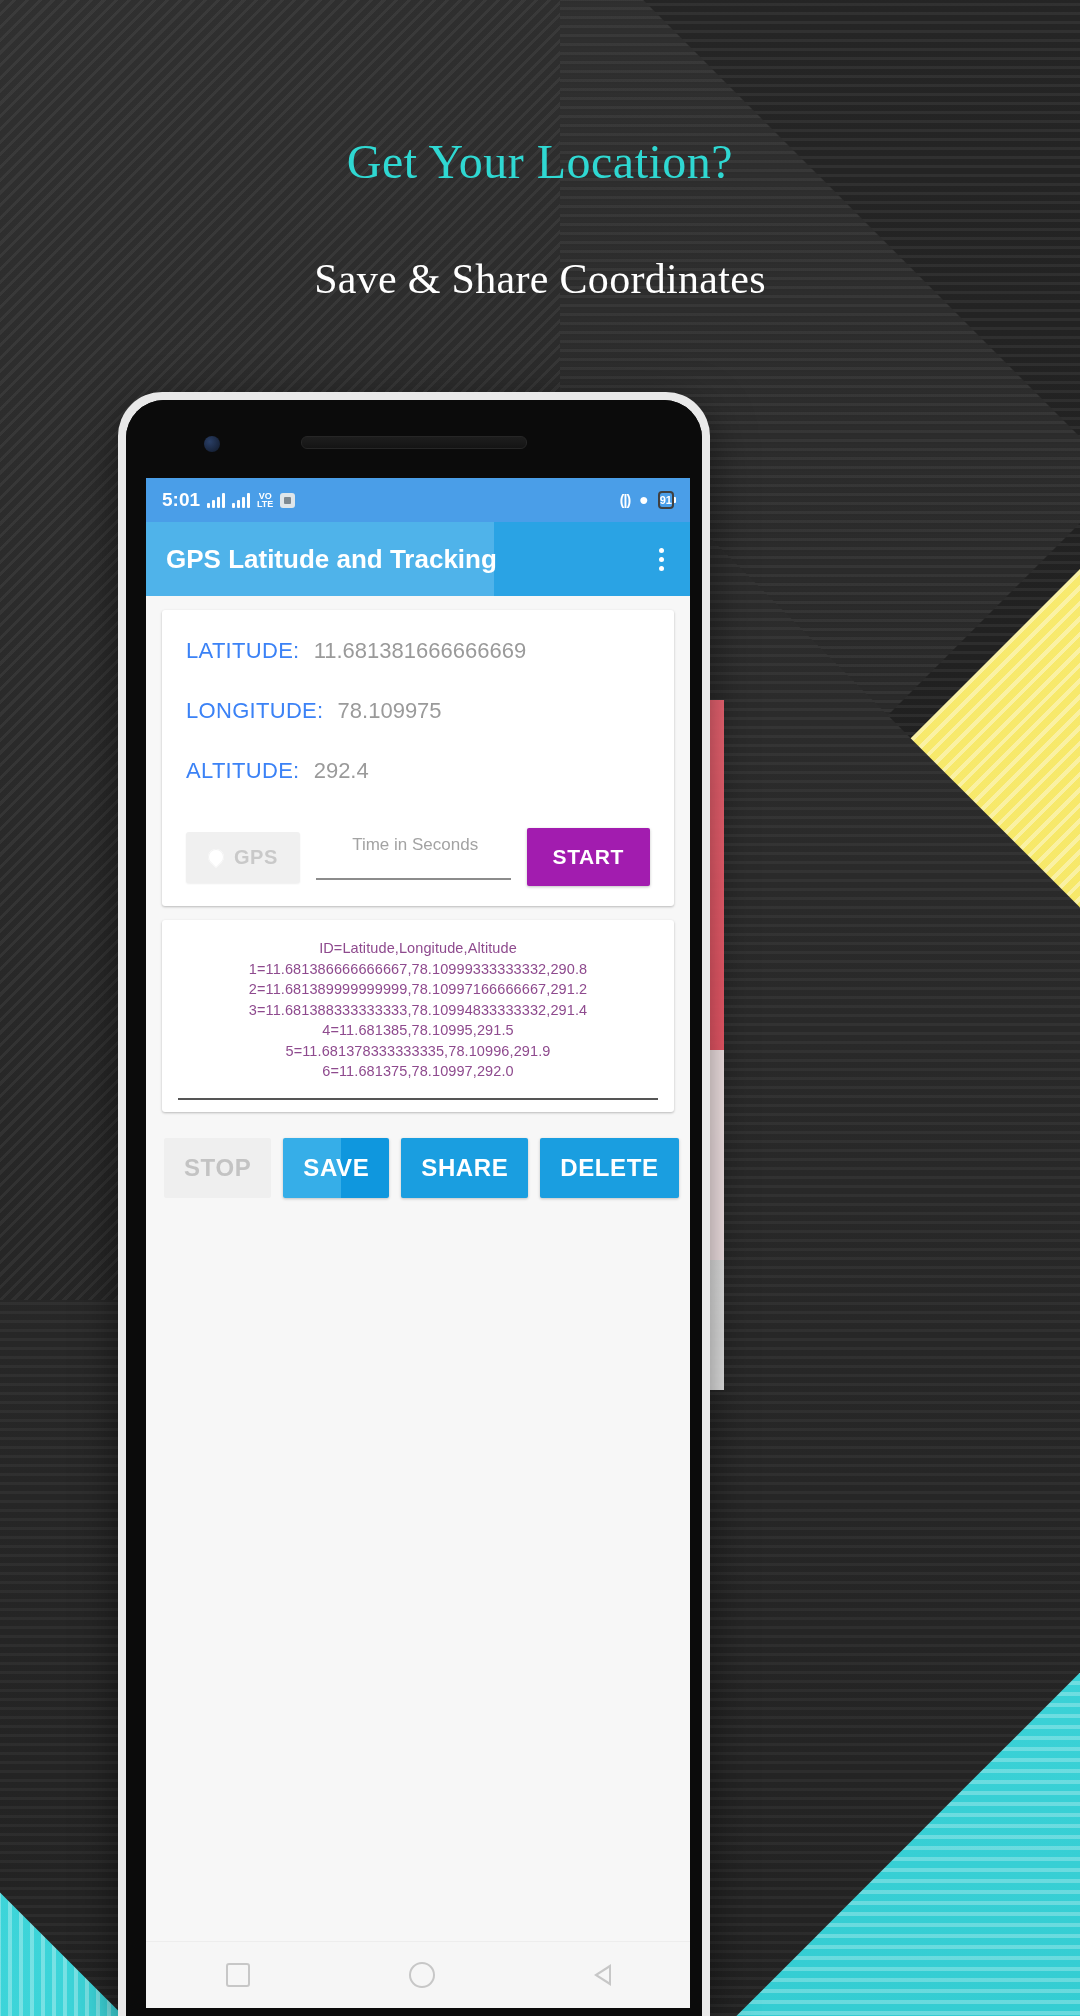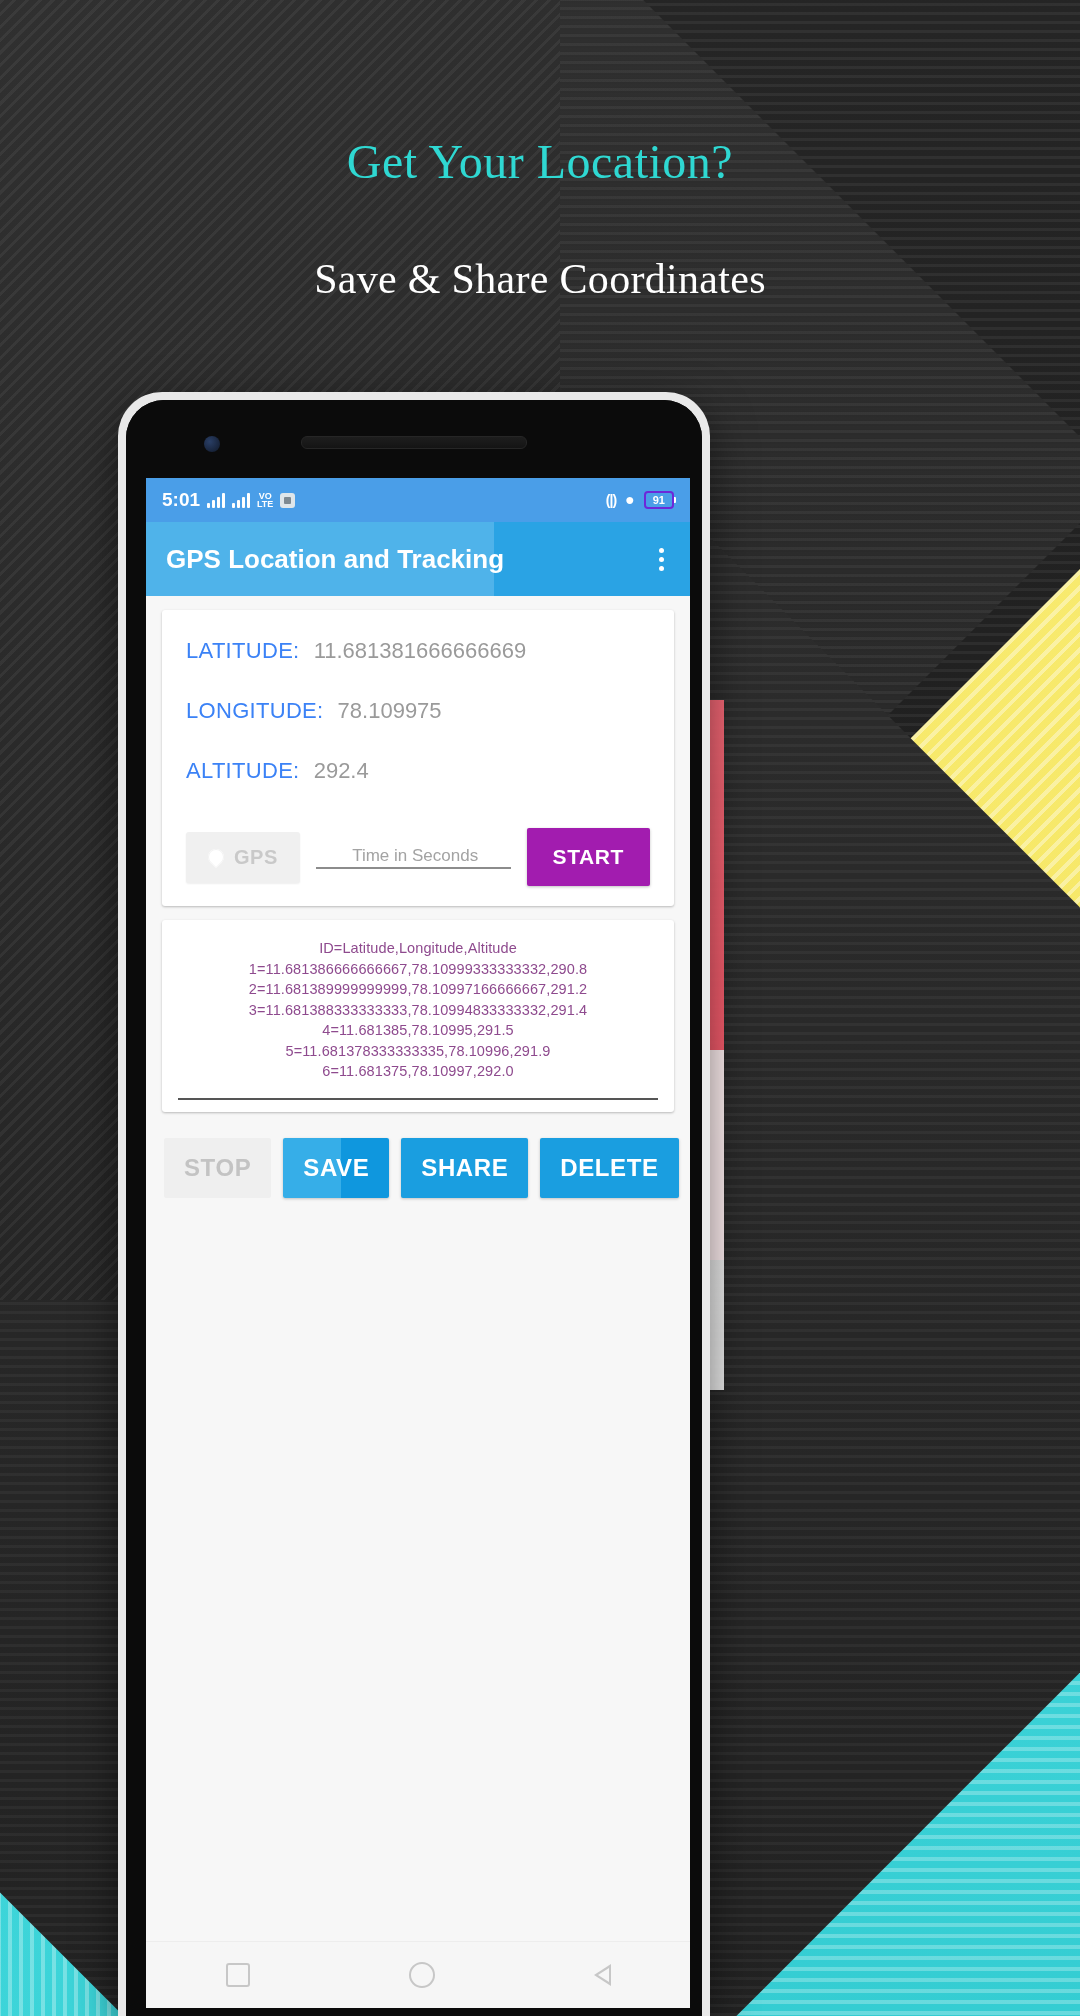--- a/index.html
+++ b/index.html
@@ -132,21 +132,21 @@
   .bars i:nth-child(3){height:11px}.bars i:nth-child(4){height:15px}
   .volte{font-size:9px;line-height:8px;text-align:center;font-weight:bold;}
   .sq-icon{
     width:15px;height:15px;border-radius:3px;background:#dfe6ea;
     display:flex;align-items:center;justify-content:center;
   }
   .sq-icon::after{content:"";width:7px;height:7px;border-radius:1px;background:#7e8a92;}
   .vib{font-size:14px;letter-spacing:-1px;}
   .pin{font-size:16px;}
   .batt{
-    border:2px solid #6d28d9;border-radius:4px;padding:0 7px;
+    border:2px solid #404040;border-radius:4px;padding:0 0;
     font-size:11px;font-weight:bold;line-height:14px;position:relative;
   }
   .batt::after{
     content:"";position:absolute;right:-4px;top:4px;width:2px;height:6px;
     background:#fff;border-radius:0 1px 1px 0;
   }
 
   
   #appbar{
     height:74px;background:#2aa3e4;color:#fff;
@@ -182,21 +182,21 @@
     padding:14px 22px;display:flex;align-items:center;gap:10px;
     color:#c9c9c9;font-size:20px;font-weight:bold;letter-spacing:.5px;
     box-shadow:0 1px 2px rgba(0,0,0,.07);
   }
   #gps-pin{
     width:16px;height:16px;background:#fff;
     border-radius:50% 50% 50% 0;transform:rotate(-45deg);
     box-shadow:0 0 0 1px #f3f3f3 inset;
   }
   #time-field{
-    flex:1;margin:0 6px;padding-bottom:0;border-bottom:2px solid #8c8c8c;
+    flex:1;margin:0 6px;padding-bottom:22px;border-bottom:2px solid #8c8c8c;
     text-align:center;
   }
   #time-input{
     border:none;outline:none;background:transparent;width:100%;
     text-align:center;font-size:17px;color:#9b9b9b;
     font-family:"Liberation Sans",sans-serif;
   }
   #time-input::placeholder{color:#a3a3a3;}
   #start-btn{
     background:#a21caf;color:#fff;border:none;border-radius:2px;
@@ -296,21 +296,21 @@
         <span class="sq-icon"></span>
       </div>
       <div class="sb-right">
         <span class="vib">(|)</span>
         <span class="pin">●</span>
         <span class="batt">91</span>
       </div>
     </div>
 
     <div id="appbar">
-      <div id="appbar-title">GPS Location and Tracking</div>
+      <div id="appbar-title">GPS Latitude and Tracking</div>
       <div id="overflow">
         <span></span>
           <span></span>
           <span></span>
       </div>
     </div>
 
     <div class="card" id="coord-card">
       <div class="coord-row">
         <span class="coord-label">LATITUDE:</span>

